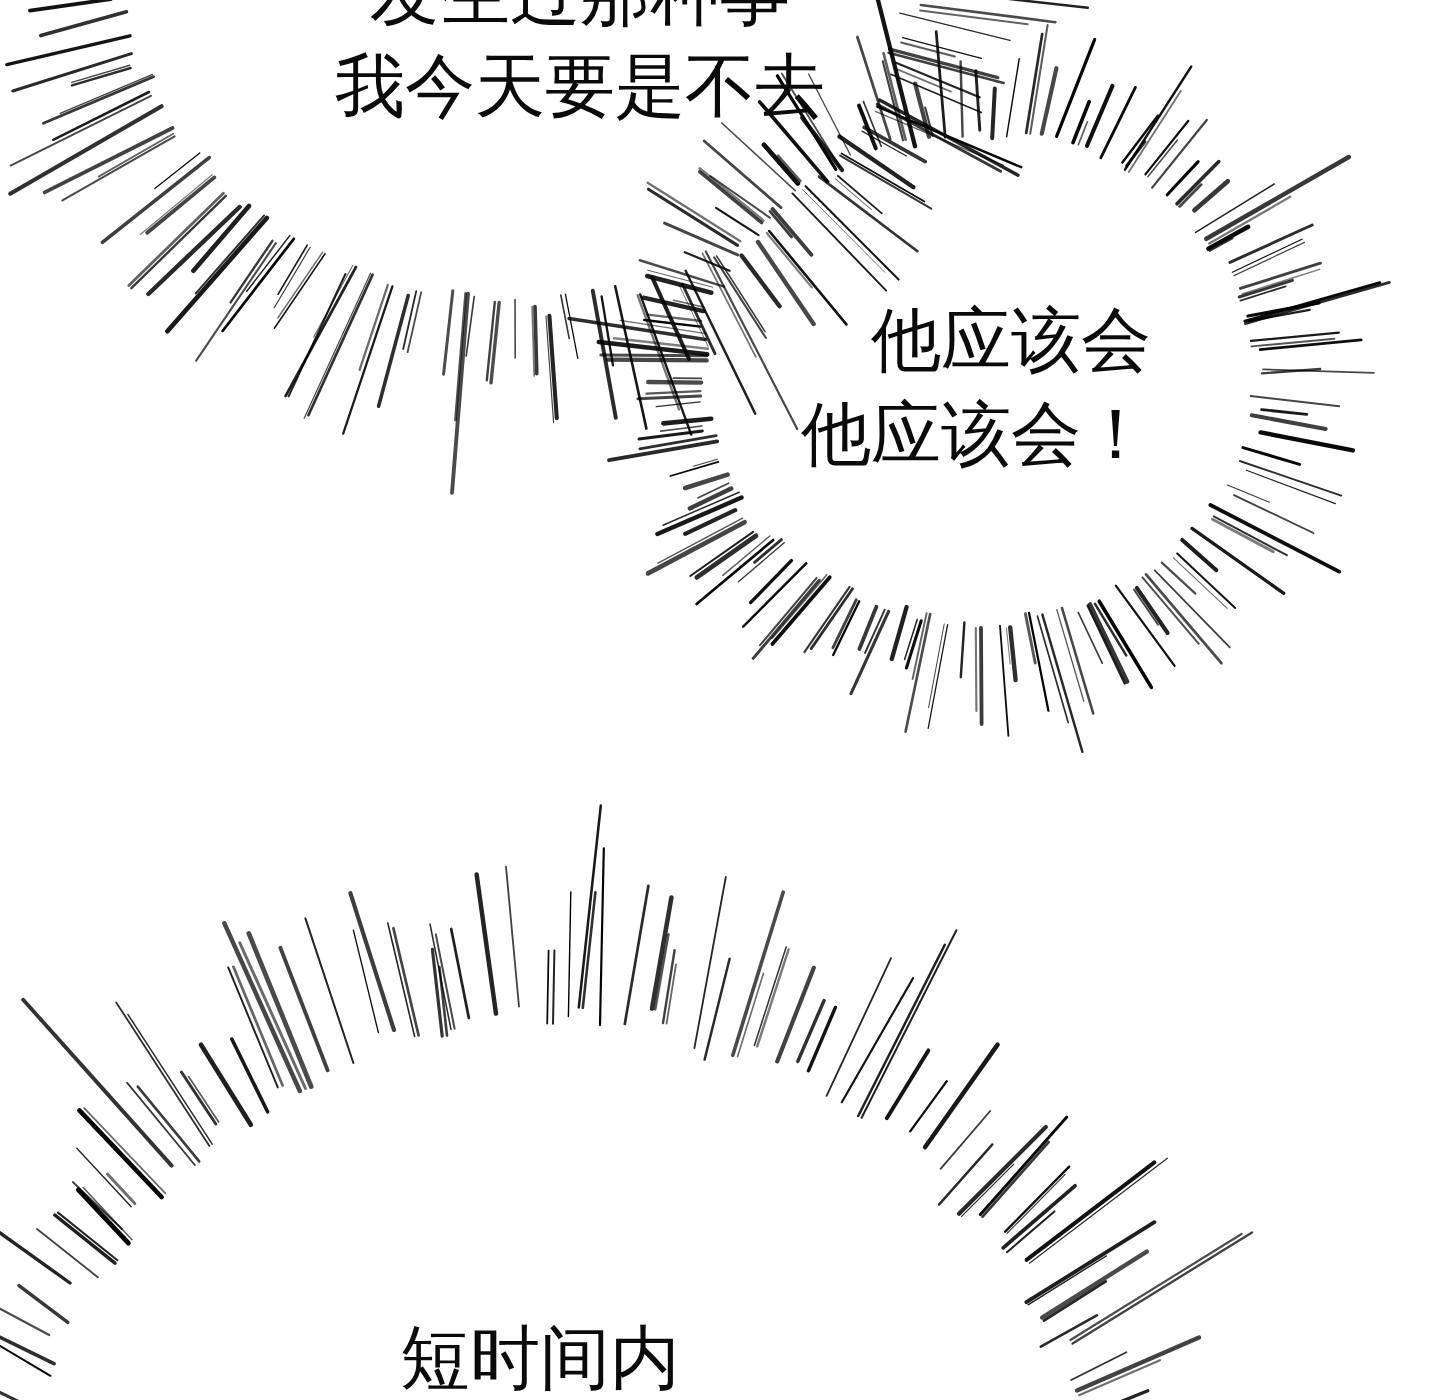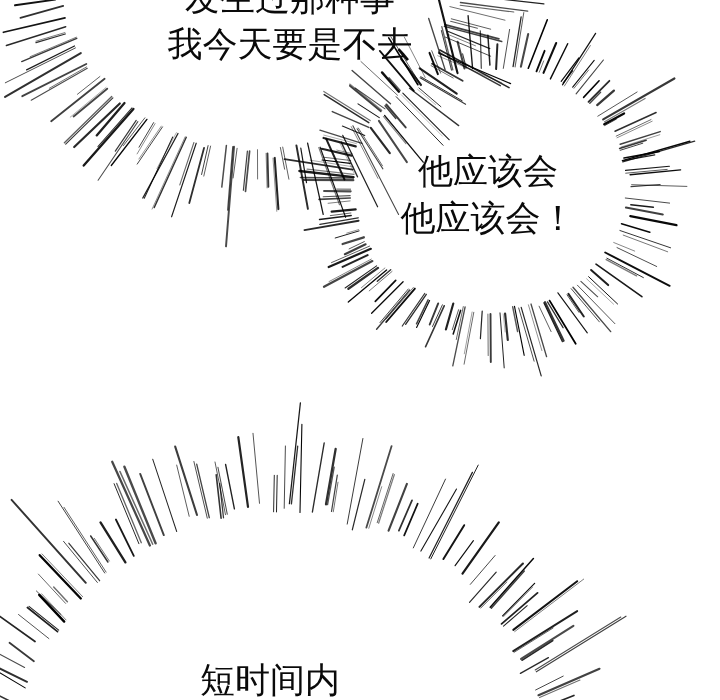--- a/index.html
+++ b/index.html
@@ -6,21 +6,21 @@
     margin: 0;
     padding: 0;
     background: #ffffff;
   }
   .page {
     position: relative;
     width: 720px;
     height: 700px;
     overflow: hidden;
     background: #ffffff;
-    font-family: Liberation Sans, sans-serif;
+    font-family: Liberation Serif, serif;
   }
   .burst-layer {
     position: absolute;
     left: 0;
     top: 0;
     width: 720px;
     height: 700px;
     display: block;
   }
   .bubble-text {
@@ -31,21 +31,21 @@
     font-size: 35px;
     font-weight: 400;
     letter-spacing: 0px;
     white-space: nowrap;
     line-height: 45px;
   }
   .bubble-text .speech-line {
     display: block;
   }
   #bubble-text-0 { left: 290px; top: -25px; line-height: 46px; }
-  #bubble-text-1 { left: 488px; top: 147px; line-height: 47px; }
+  #bubble-text-1 { left: 488px; top: 147px; line-height: 47px; text-align: right; }
   #bubble-text-2 { left: 270px; top: 657px; }
 </style>
 </head>
 <body>
 
 <div class="page">
 
   <svg class="burst-layer" viewBox="0 0 720 700" width="720" height="700" xmlns="http://www.w3.org/2000/svg">
     <g id="burst-0">
         <line x1="461.3" y1="-33.9" x2="514.8" y2="-33.7" stroke="#000000" stroke-width="2.13" stroke-opacity="0.86" stroke-linecap="round"></line>

